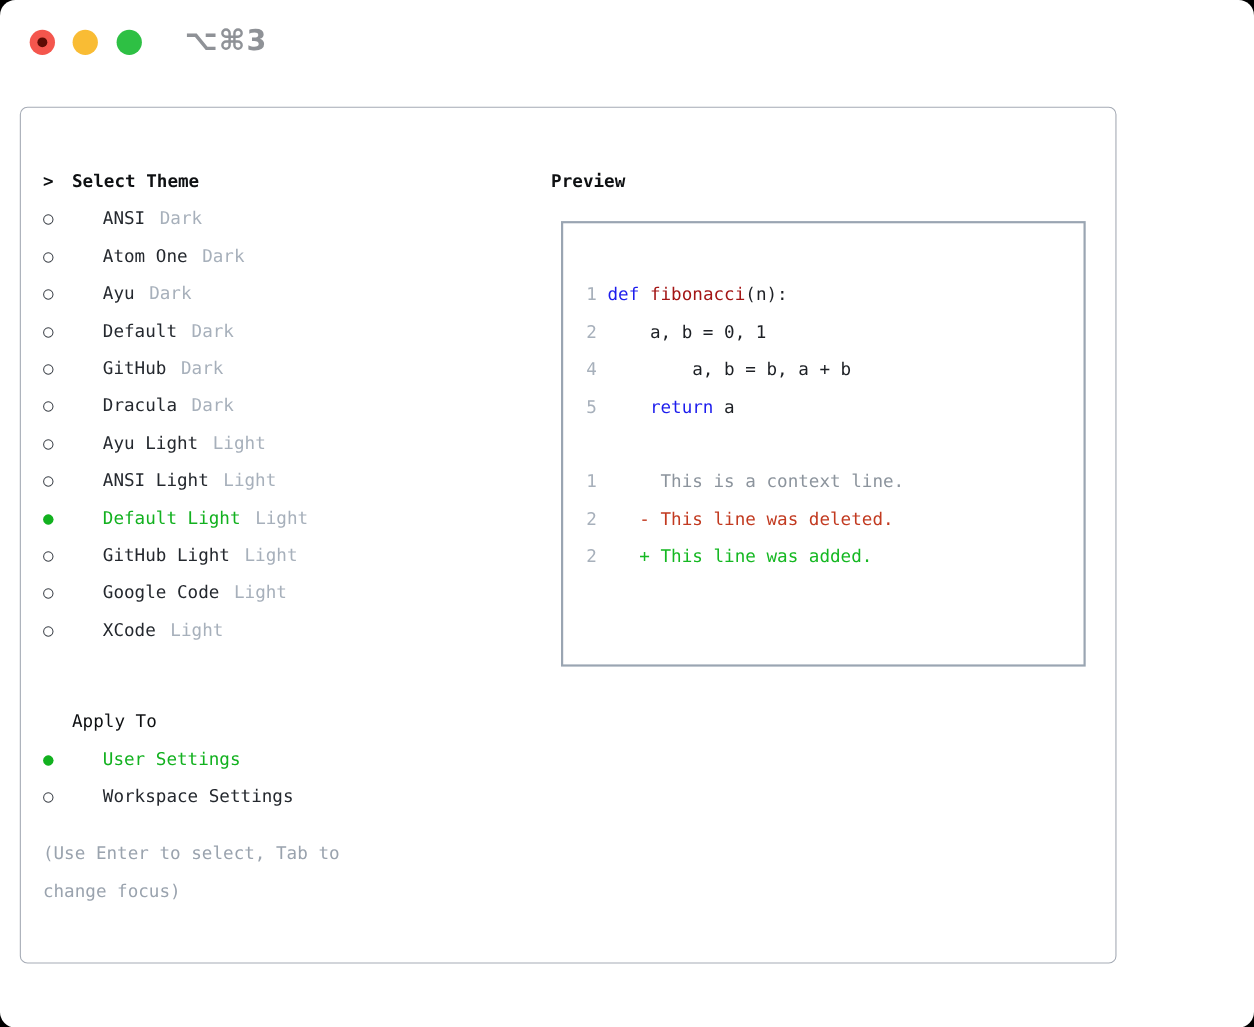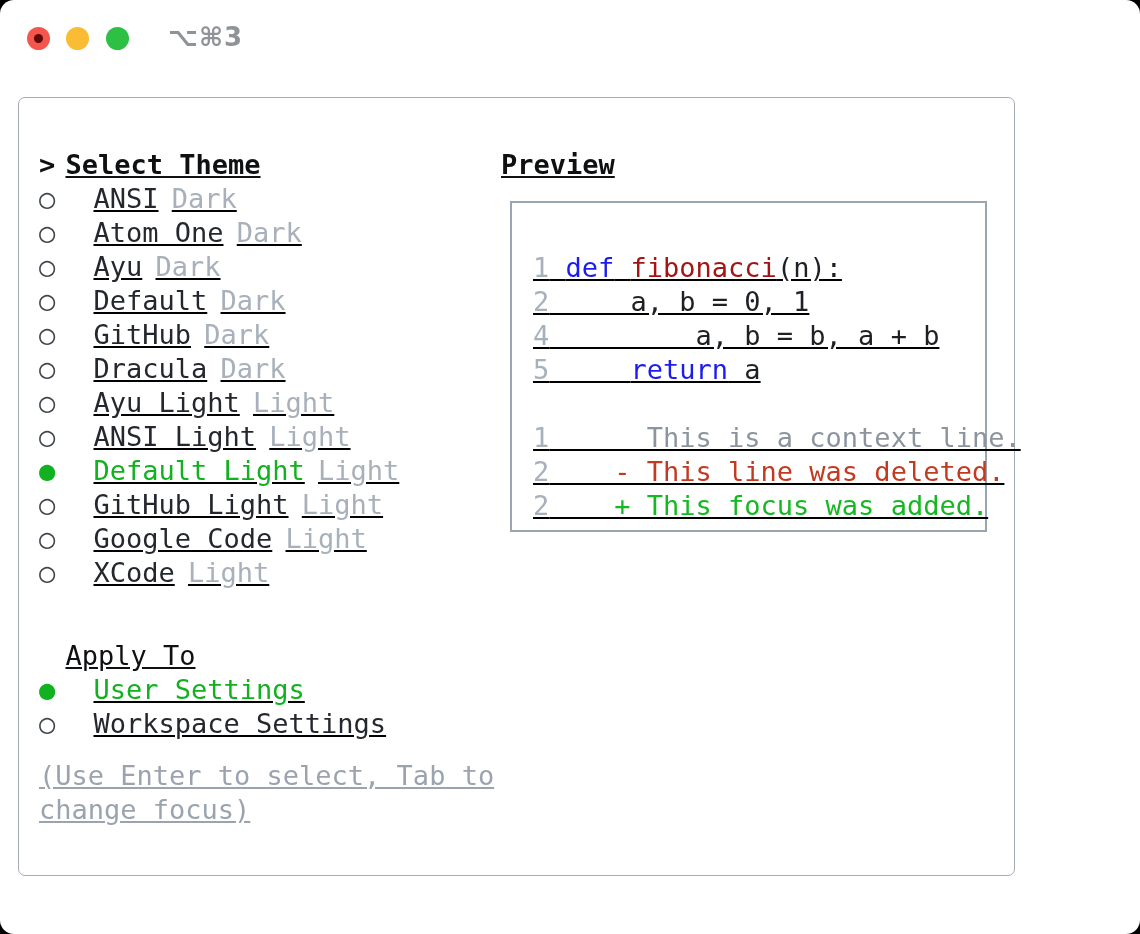--- a/index.html
+++ b/index.html
@@ -20,39 +20,39 @@
   .window-title{
     position:absolute;left:168px;top:22px;
     font-family:"DejaVu Sans","Liberation Sans",sans-serif;
     font-size:26px;font-weight:bold;color:var(--title-gray);letter-spacing:1px;
   }
   
   .panel{
     position:absolute;left:18px;top:97px;width:995px;height:777px;
     border:1.5px solid var(--panel-border);border-radius:7px;
   }
-  .line{height:34px;line-height:34px;white-space:pre;font-size:27px;text-decoration:underline;}
+  .line{height:34px;line-height:34px;white-space:pre;font-size:16px;}
   .bold-hdr{font-weight:bold;color:var(--header-black);}
   
   .theme-block{position:absolute;left:20px;top:50px;}
   .marker{display:inline-block;width:calc(2 * var(--chw));color:var(--radio-gray);}
   .bold-hdr .marker{color:var(--header-black);font-weight:bold;}
   .opt .name{color:var(--text-dark);margin-left:28px;}
   .opt .kind{color:var(--muted);margin-left:var(--chw);}
   .opt[data-state="selected"] .name{color:var(--accent-green);}
   .opt[data-state="selected"] .marker{color:var(--accent-green);}
   
   .apply-block{position:absolute;left:20px;top:525px;}
   .plain-hdr{color:var(--header-black);margin-left:calc(2 * var(--chw));margin-top:16px;}
   
   .help-block{position:absolute;left:20px;top:661px;color:var(--help-gray);}
   
   .preview-title{position:absolute;left:482px;top:50px;}
   .preview-pane{
-    position:absolute;left:491px;top:103px;width:477px;height:331px;
+    position:absolute;left:491px;top:103px;width:477px;height:405px;
     border:2px solid var(--preview-border);box-sizing:border-box;
   }
   .preview-content{padding:48px 0 0 21px;}
   .num{color:var(--muted);}
   .c-code{color:var(--code-black);}
   .c-kw{color:var(--keyword-blue);}
   .c-fn{color:var(--function-red);}
   .c-ctx{color:var(--context-gray);}
   .c-del{color:var(--deleted-red);}
   .c-add{color:var(--added-green);}
@@ -103,18 +103,18 @@
 
     <div class="preview-pane">
       <div class="preview-content">
         <div class="line"><span class="num">1</span><span class="c-code"> </span><span class="c-kw">def</span><span class="c-code"> </span><span class="c-fn">fibonacci</span><span class="c-code">(n):</span></div>
         <div class="line"><span class="num">2</span><span class="c-code">     a, b = 0, 1</span></div>
         <div class="line"><span class="num">4</span><span class="c-code">         a, b = b, a + b</span></div>
         <div class="line"><span class="num">5</span><span class="c-code">     </span><span class="c-kw">return</span><span class="c-code"> a</span></div>
         <div class="line"><span class="num"></span><span class="c-code"></span></div>
         <div class="line"><span class="num">1</span><span class="c-ctx">      This is a context line.</span></div>
         <div class="line"><span class="num">2</span><span class="c-del">    - This line was deleted.</span></div>
-        <div class="line"><span class="num">2</span><span class="c-add">    + This focus was added.</span></div>
+        <div class="line"><span class="num">2</span><span class="c-add">    + This line was added.</span></div>
       </div>
     </div>
 
   </div>
 </div>
 
 </body></html>

